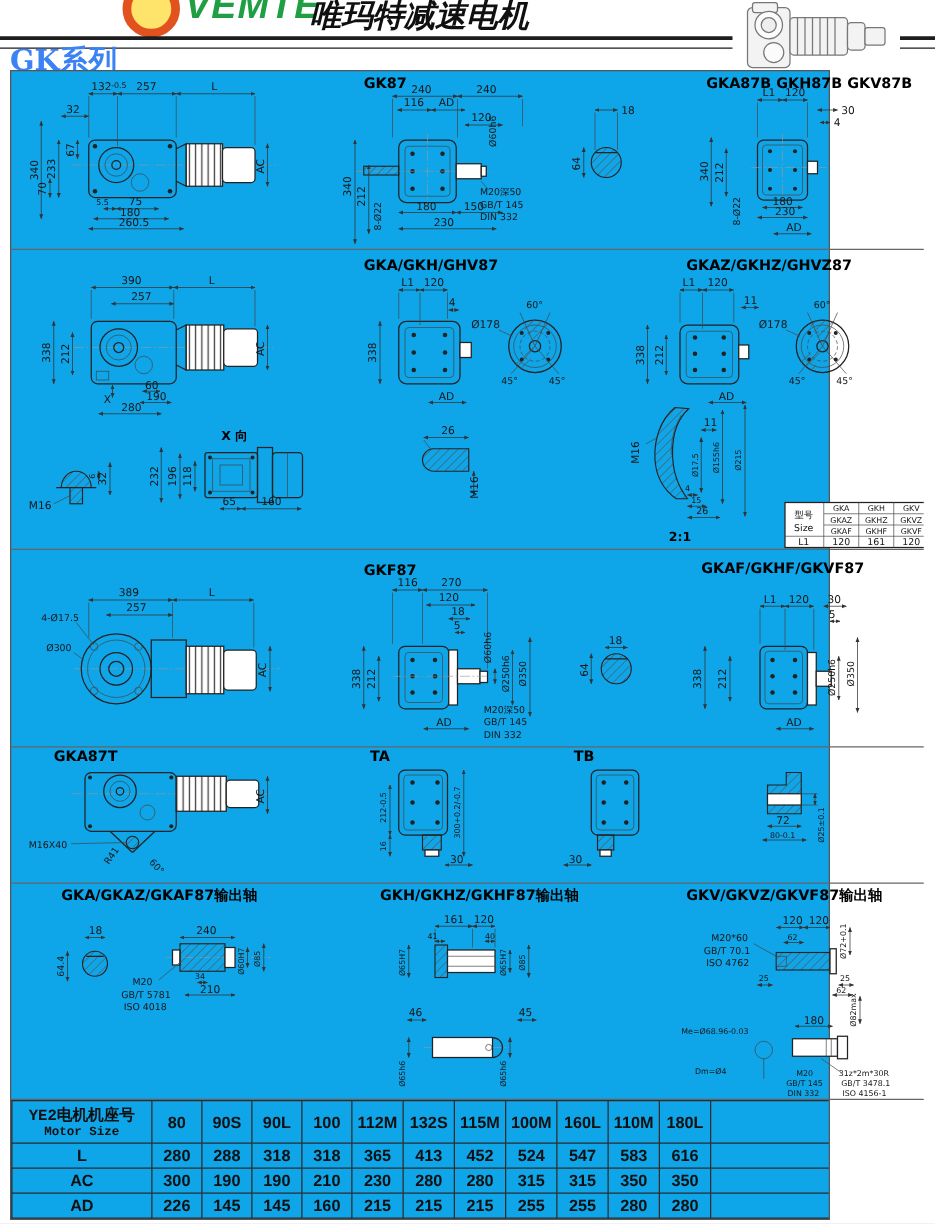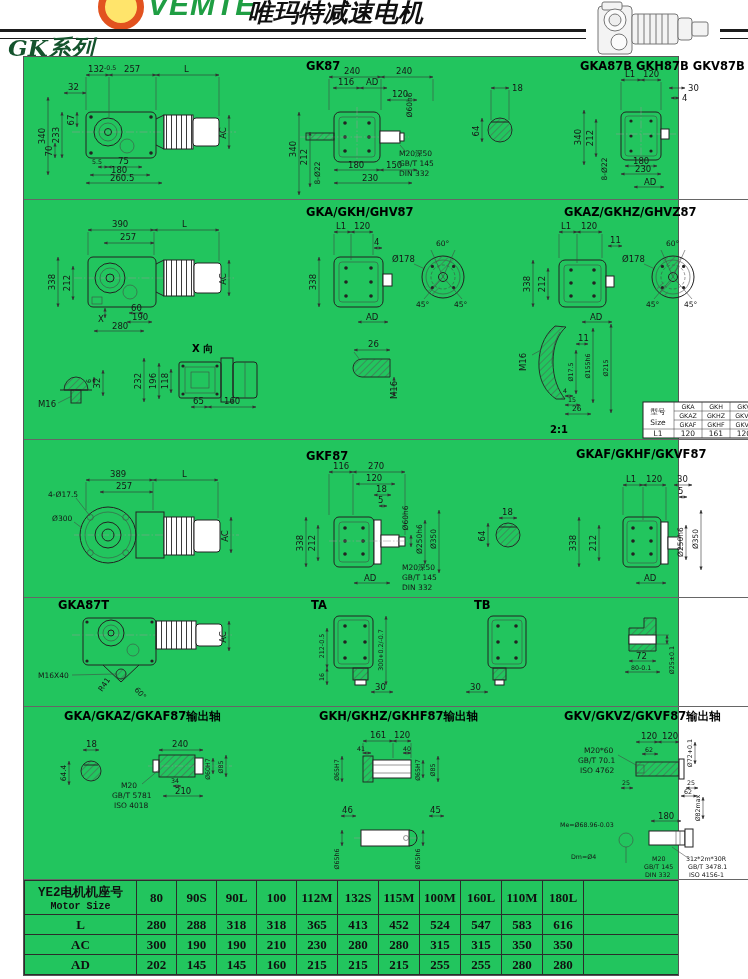--- a/index.html
+++ b/index.html
@@ -2,41 +2,41 @@
 <html><head>
 <meta charset="utf-8">
 <style>
   html,body{margin:0;padding:0;background:#e8e8e8}
   .page{position:relative;width:748px;height:979px;background:#fff;overflow:hidden;font-family:"Liberation Sans",sans-serif}
   
   .logo-ring{position:absolute;left:98px;top:-16px;width:32px;height:32px;border-radius:50%;border:7px solid #e2521f;background:#ffe46b}
   .logo-text{position:absolute;left:148px;top:-12px;font-style:italic;font-weight:bold;font-size:30px;color:#1f9e43;letter-spacing:1px;font-family:"Liberation Sans",sans-serif}
   .brand{position:absolute;left:248px;top:-4px;font-weight:900;font-size:25px;font-style:italic;color:#101010;font-family:"Liberation Serif",serif}
   .rules{position:absolute;left:0;top:29px;width:748px;height:6px;border-top:3px solid #1d1d1d;border-bottom:1.4px solid #1d1d1d}
-  .series{position:absolute;left:8px;top:33px;font-family:"DejaVu Serif",serif;font-style:italic;font-weight:bold;font-size:23px;color:#14532d}
+  .series{position:absolute;left:8px;top:33px;font-family:"DejaVu Serif",serif;font-weight:bold;font-size:23px;color:#3b82f6}
   .gearbox-art{position:absolute;left:586px;top:0;width:134px;height:57px;background:#fff}
   
-  .main-box{position:absolute;left:23px;top:56px;width:656px;border:1.3px solid #555;background:#22c55e;box-sizing:border-box}
+  .main-box{position:absolute;left:8px;top:56px;width:656px;border:1.3px solid #555;background:#0ea5e9;box-sizing:border-box}
   svg.sec{display:block;border-bottom:1px solid #666}
   svg text{font-family:"DejaVu Sans","Liberation Sans",sans-serif;font-size:8.5px;fill:#161616}
   text.ttl{font-size:11.5px;font-weight:bold;fill:#000}
   text.tt2{font-size:10px;font-weight:bold;fill:#000}
   text.sm{font-size:7.5px}
   text.xs{font-size:6.3px}
   .ln{stroke:#222;stroke-width:1;fill:none}
   .fl{fill:#fff;stroke:#222;stroke-width:1}
   .th{stroke:#444;stroke-width:.55;fill:none}
   .dim{stroke:#333;stroke-width:.6;fill:none;marker-start:url(#ar);marker-end:url(#ar)}
   .ctr{stroke:#999;stroke-width:.5;fill:none;stroke-dasharray:8 2 1.5 2}
   .ht{fill:url(#hatch);stroke:#222;stroke-width:.9}
   .fins{fill:url(#fins);stroke:#222;stroke-width:1}
   .dot{fill:#222}
   
   table.motor{border-collapse:collapse;width:100%;table-layout:fixed}
-  .motor td{border:1px solid #2c2c2c;text-align:center;vertical-align:middle;font-family:Liberation Serif, serif;font-weight:bold;font-size:13px;color:#101010;padding:0;height:19px}
+  .motor td{border:1px solid #2c2c2c;text-align:center;vertical-align:middle;font-family:Liberation Sans, sans-serif;font-weight:bold;font-size:13px;color:#101010;padding:0;height:19px}
   .motor tr.hd td{height:33px}
   .motor td.lbl0{font-family:Liberation Mono, monospace;font-size:12.5px}
   .motor td.lbl0 .en{font-size:10px}
   .motor td.fill{border-right:none}
 </style>
 </head>
 <body>
 
 <div class="page">
 
@@ -824,21 +824,21 @@
       <td>280</td>
       <td>280</td>
       <td>315</td>
       <td>315</td>
       <td>350</td>
       <td>350</td>
       <td class="fill"></td>
     </tr>
     <tr>
       <td>AD</td>
-      <td>202</td>
+      <td>226</td>
       <td>145</td>
       <td>145</td>
       <td>160</td>
       <td>215</td>
       <td>215</td>
       <td>215</td>
       <td>255</td>
       <td>255</td>
       <td>280</td>
       <td>280</td>

